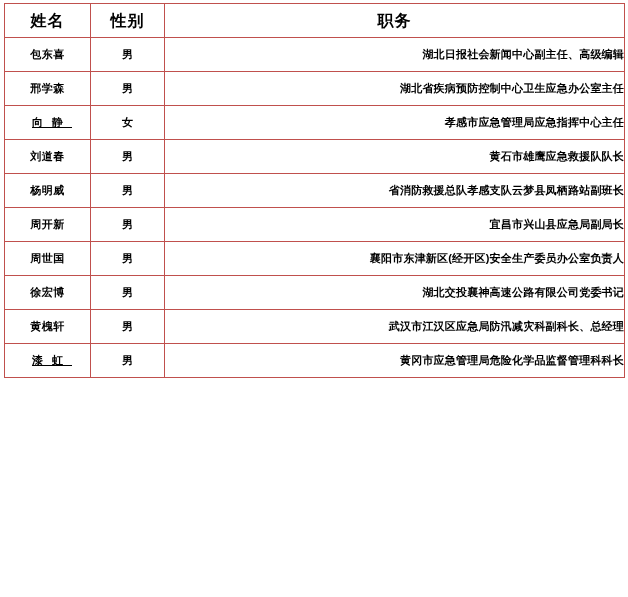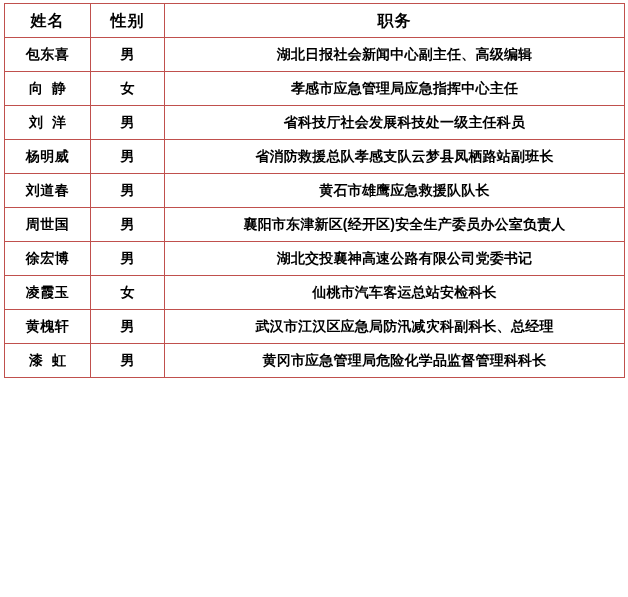--- a/index.html
+++ b/index.html
@@ -25,46 +25,47 @@
     border: 1px solid #c0504d;
   }
   table.roster col.c-name { width: 86px; }
   table.roster col.c-sex { width: 74px; }
   table.roster col.c-post { width: 460px; }
 
   table.roster th,
   table.roster td {
     border: 1px solid #c0504d;
     height: 33px;
-    font-size: 14px;
+    font-size: 11px;
     color: #000000;
     font-weight: bold;
     line-height: 1.1;
     padding: 0;
   }
   table.roster thead th {
     text-align: center;
     font-size: 16px;
     letter-spacing: 1px;
     margin-left: 40px;
   }
   table.roster td.name {
     text-align: center;
     letter-spacing: 0.5px;
     white-space: nowrap;
   }
   table.roster td.name .spaced {
     letter-spacing: 9px;
     padding-left: 9px;
+    text-decoration: underline;
   }
   table.roster td.sex {
     text-align: center;
   }
   table.roster td.post {
-    text-align: center;
+    text-align: right;
     padding-left: 20px;
     letter-spacing: 0.2px;
   }
 </style>
 </head>
 <body>
 
 <div class="table-wrap">
   <table class="roster">
     <colgroup>
@@ -79,53 +80,53 @@
         <th>职务</th>
       </tr>
     </thead>
     <tbody id="roster-body">
         <tr>
           <td class="name">包东喜</td>
           <td class="sex">男</td>
           <td class="post">湖北日报社会新闻中心副主任、高级编辑</td>
         </tr>
         <tr>
+          <td class="name">邢学森</td>
+          <td class="sex">男</td>
+          <td class="post">湖北省疾病预防控制中心卫生应急办公室主任</td>
+        </tr>
+        <tr>
           <td class="name"><span class="spaced">向静</span></td>
           <td class="sex">女</td>
           <td class="post">孝感市应急管理局应急指挥中心主任</td>
         </tr>
         <tr>
-          <td class="name"><span class="spaced">刘洋</span></td>
+          <td class="name">刘道春</td>
           <td class="sex">男</td>
-          <td class="post">省科技厅社会发展科技处一级主任科员</td>
+          <td class="post">黄石市雄鹰应急救援队队长</td>
         </tr>
         <tr>
           <td class="name">杨明威</td>
           <td class="sex">男</td>
           <td class="post">省消防救援总队孝感支队云梦县凤栖路站副班长</td>
         </tr>
         <tr>
-          <td class="name">刘道春</td>
+          <td class="name">周开新</td>
           <td class="sex">男</td>
-          <td class="post">黄石市雄鹰应急救援队队长</td>
+          <td class="post">宜昌市兴山县应急局副局长</td>
         </tr>
         <tr>
           <td class="name">周世国</td>
           <td class="sex">男</td>
           <td class="post">襄阳市东津新区(经开区)安全生产委员办公室负责人</td>
         </tr>
         <tr>
           <td class="name">徐宏博</td>
           <td class="sex">男</td>
           <td class="post">湖北交投襄神高速公路有限公司党委书记</td>
-        </tr>
-        <tr>
-          <td class="name">凌霞玉</td>
-          <td class="sex">女</td>
-          <td class="post">仙桃市汽车客运总站安检科长</td>
         </tr>
         <tr>
           <td class="name">黄槐轩</td>
           <td class="sex">男</td>
           <td class="post">武汉市江汉区应急局防汛减灾科副科长、总经理</td>
         </tr>
         <tr>
           <td class="name"><span class="spaced">漆虹</span></td>
           <td class="sex">男</td>
           <td class="post">黄冈市应急管理局危险化学品监督管理科科长</td>

